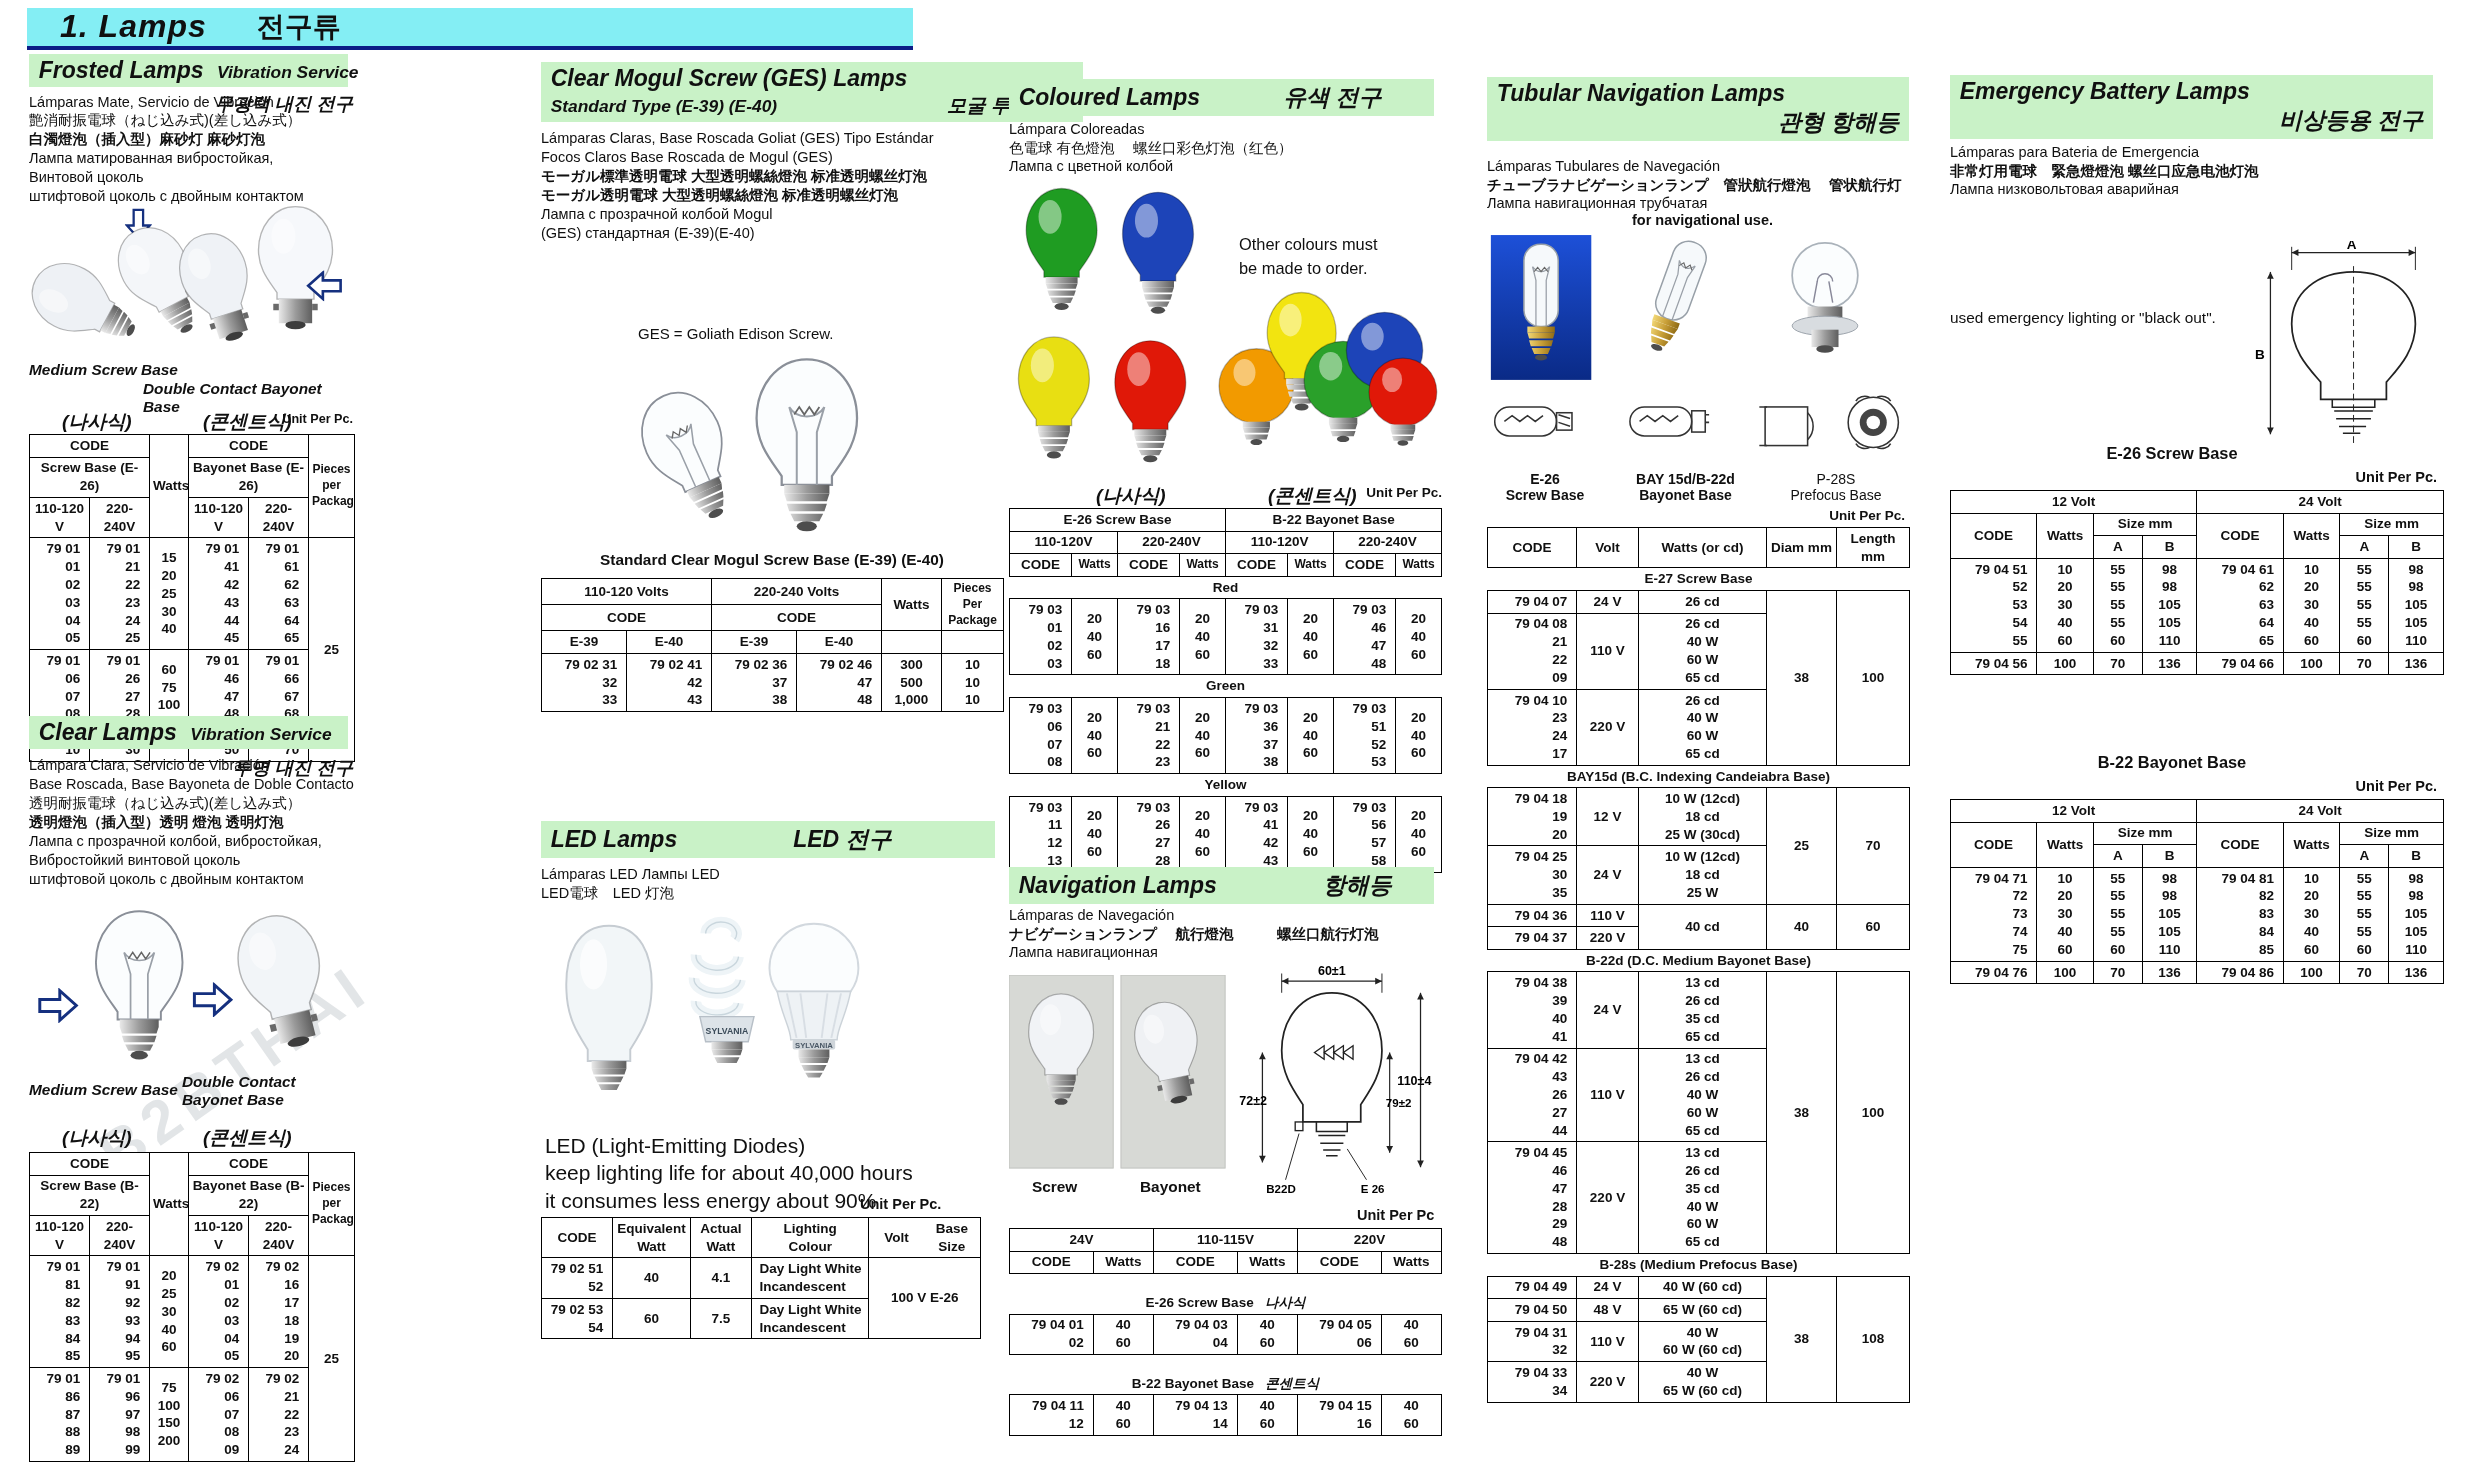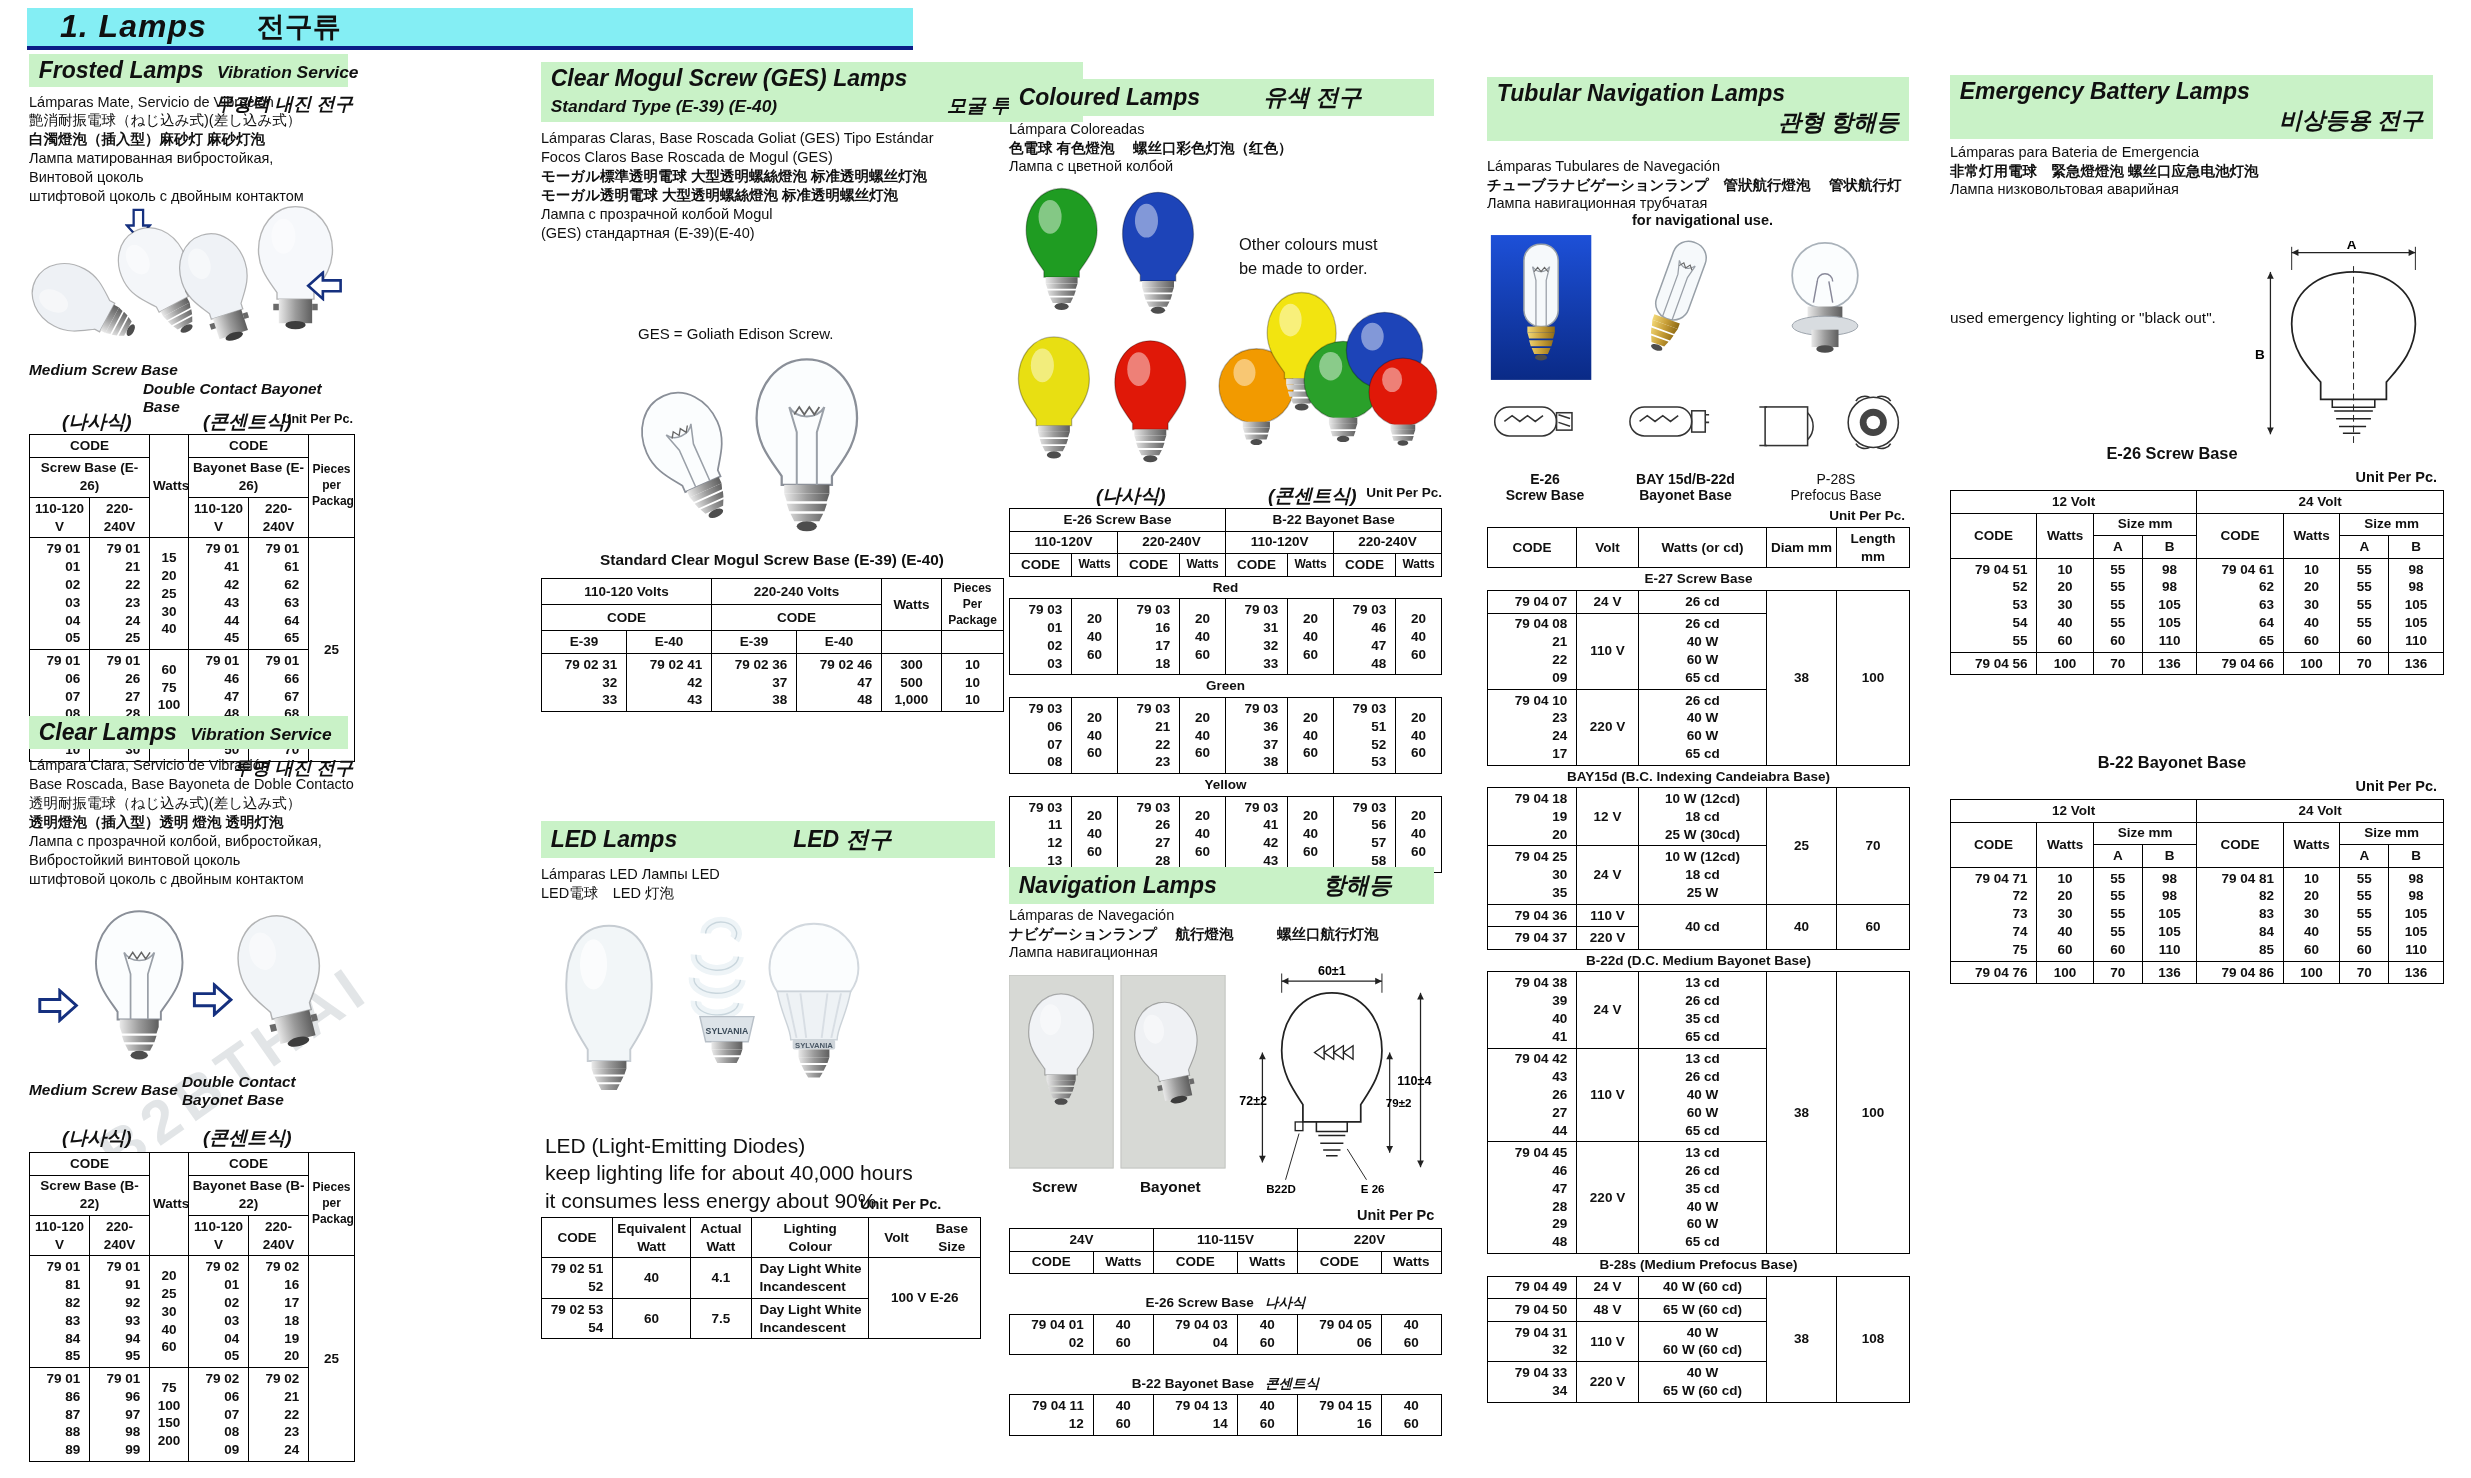--- a/index.html
+++ b/index.html
@@ -481,27 +481,27 @@
       <td>60</td>
       <td>7.5</td>
       <td style="text-align:left;padding-left:7.7px">Day Light White
 Incandescent</td>
     </tr>
   </tbody>
     </table>
 </section>
 
 <section class="sec" style="left:1009px;top:79px;width:433px">
-  <div class="sec-h" style="width:425px;gap:63px">
+  <div class="sec-h" style="width:425px;gap:83px">
     <span class="sec-title">Coloured Lamps</span>
     <span class="sec-title">유색 전구</span>
   </div>
   <div class="desc" style="margin-top:3.9px">
     <div>Lámpara Coloreadas</div>
-    <div style="font-weight:bold">色電球  有色燈泡　 螺丝口彩色灯泡（红色）</div>
+    <div style="font-weight:normal">色電球  有色燈泡　 螺丝口彩色灯泡（红色）</div>
     <div>Лампа с цветной колбой</div>
   </div>
   <div class="abs note ml" style="left:230px;top:154px;font-size:16.4px">Other colours must
 be made to order.</div>
   <svg class="abs" style="left:0;top:104px" width="433" height="295" viewBox="0 0 448 306">
     <use href="#sym-bulb-screw" x="8" y="2" width="92" height="138" style="color:#1f9c22"></use>
     <use href="#sym-bulb-screw" x="108" y="6" width="92" height="138" style="color:#1d44b8"></use>
     <use href="#sym-bulb-screw" x="0" y="156" width="92" height="138" style="color:#e8df12"></use>
     <use href="#sym-bulb-screw" x="100" y="160" width="92" height="138" style="color:#e01808"></use>
     <use href="#sym-bulb-round" x="212" y="168" width="88" height="124" style="color:#f29a00"></use>

